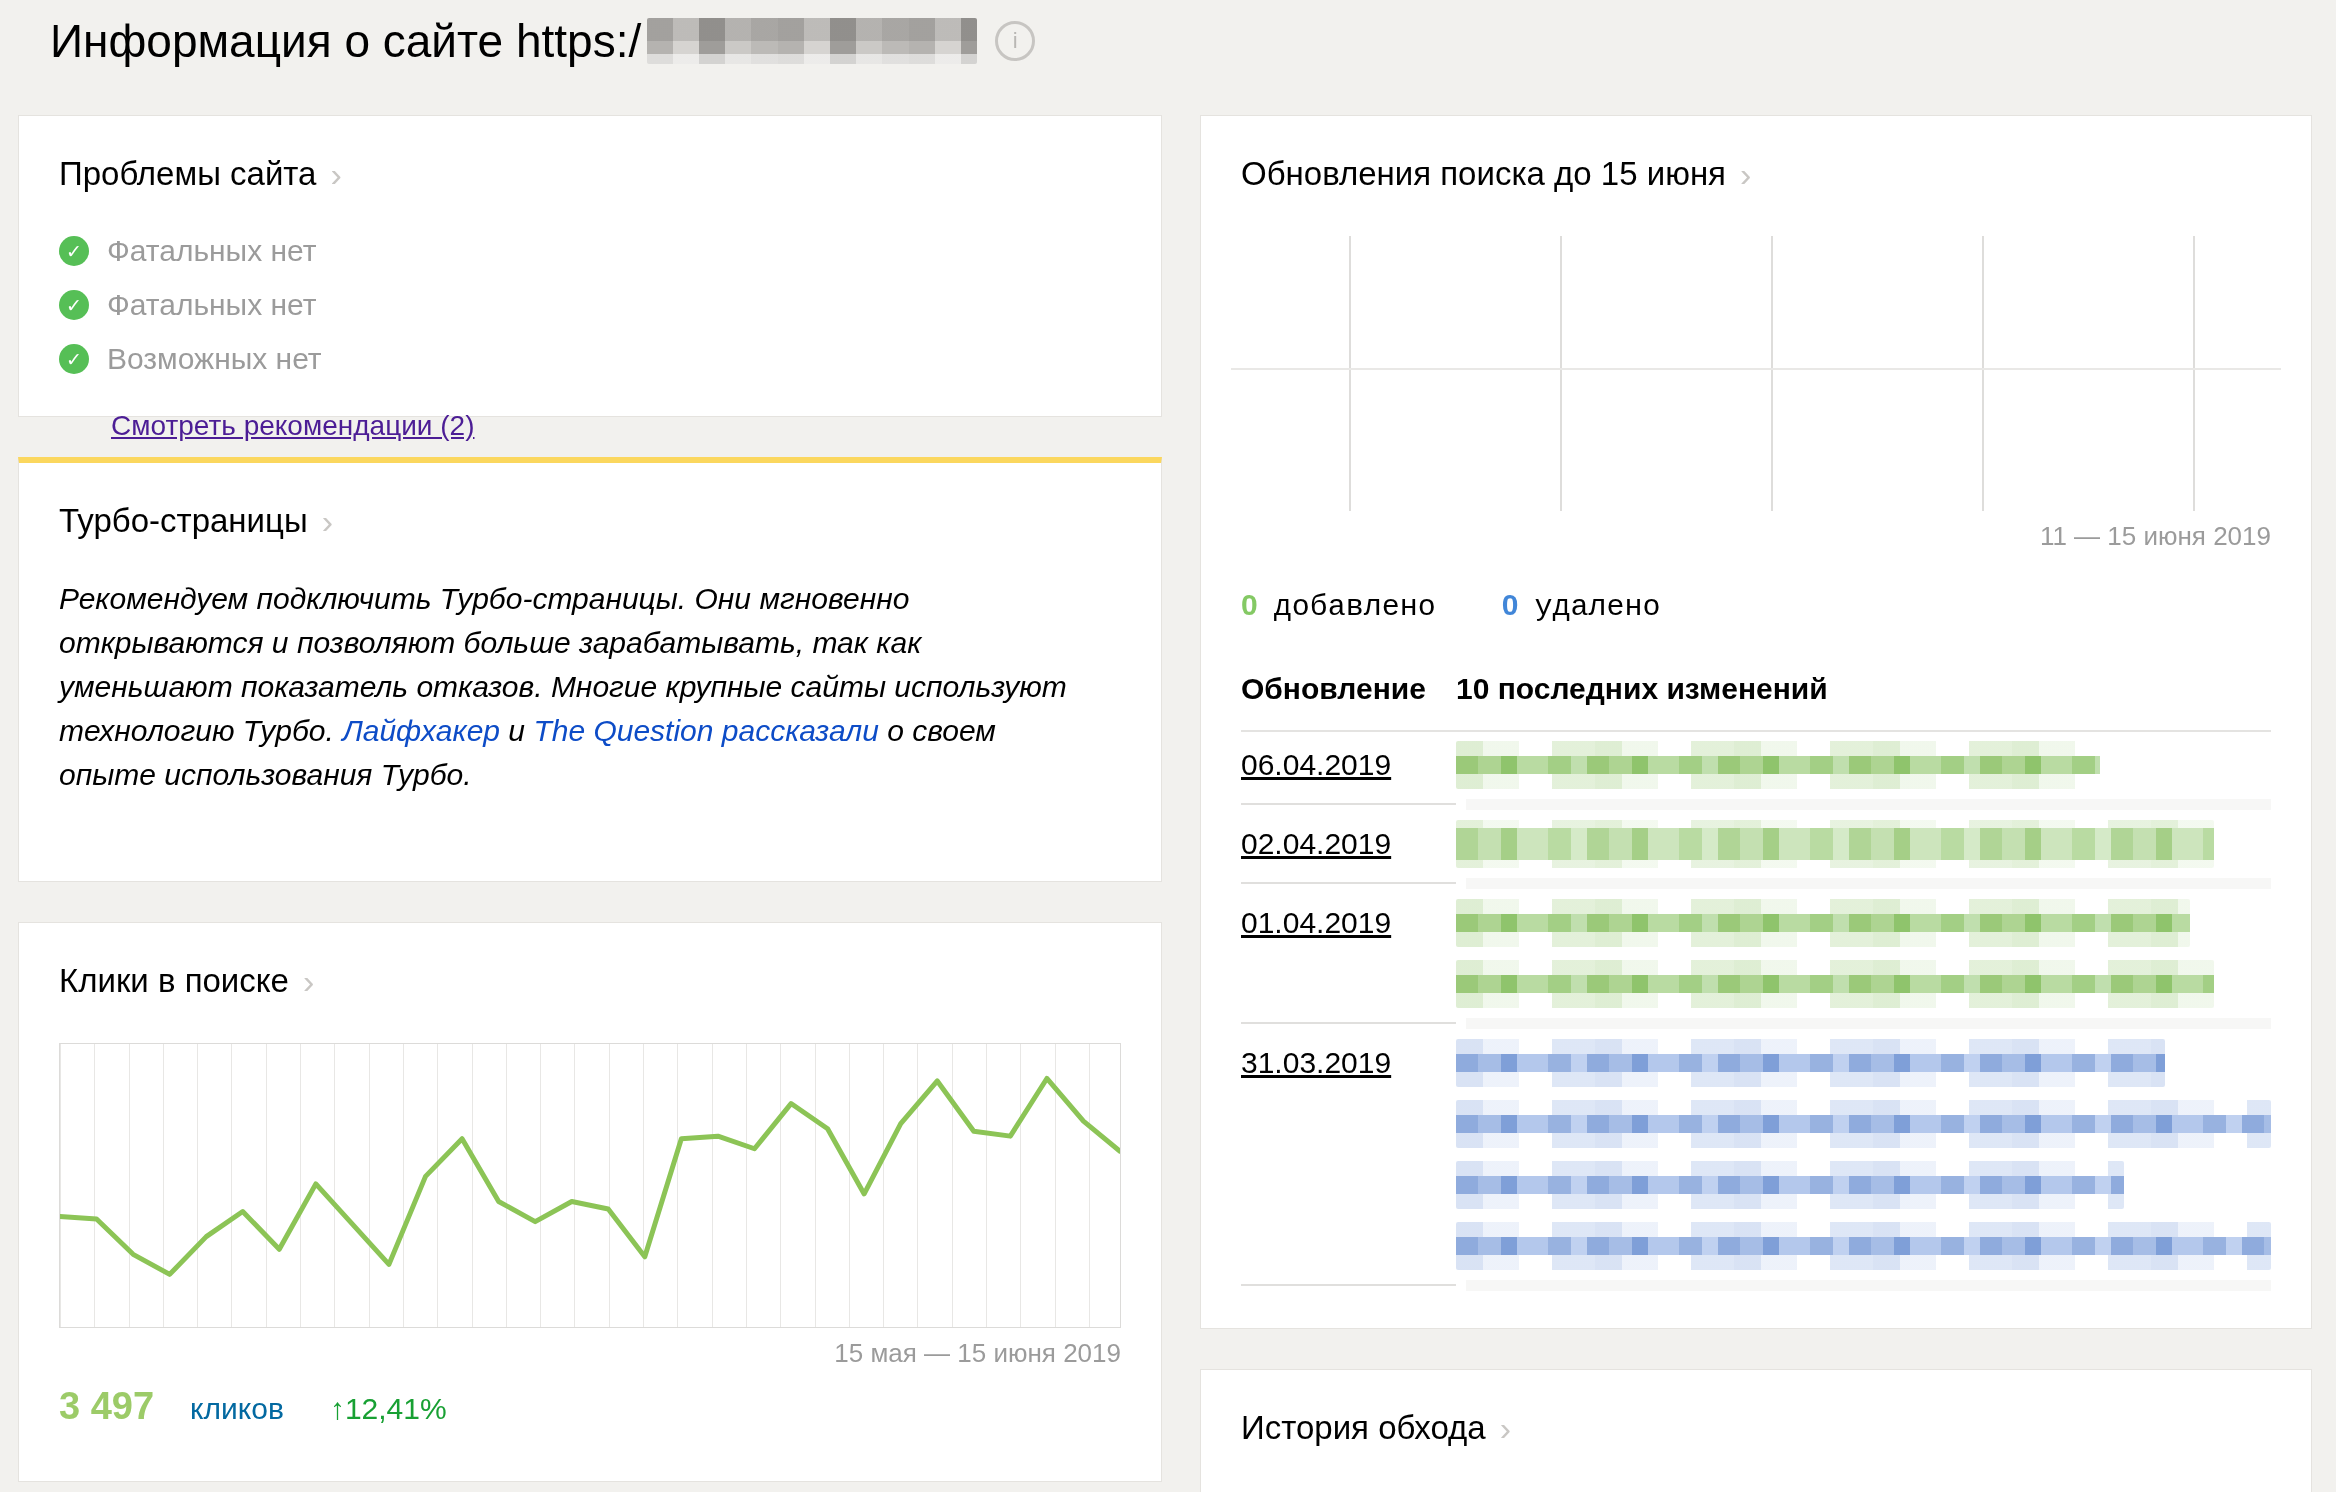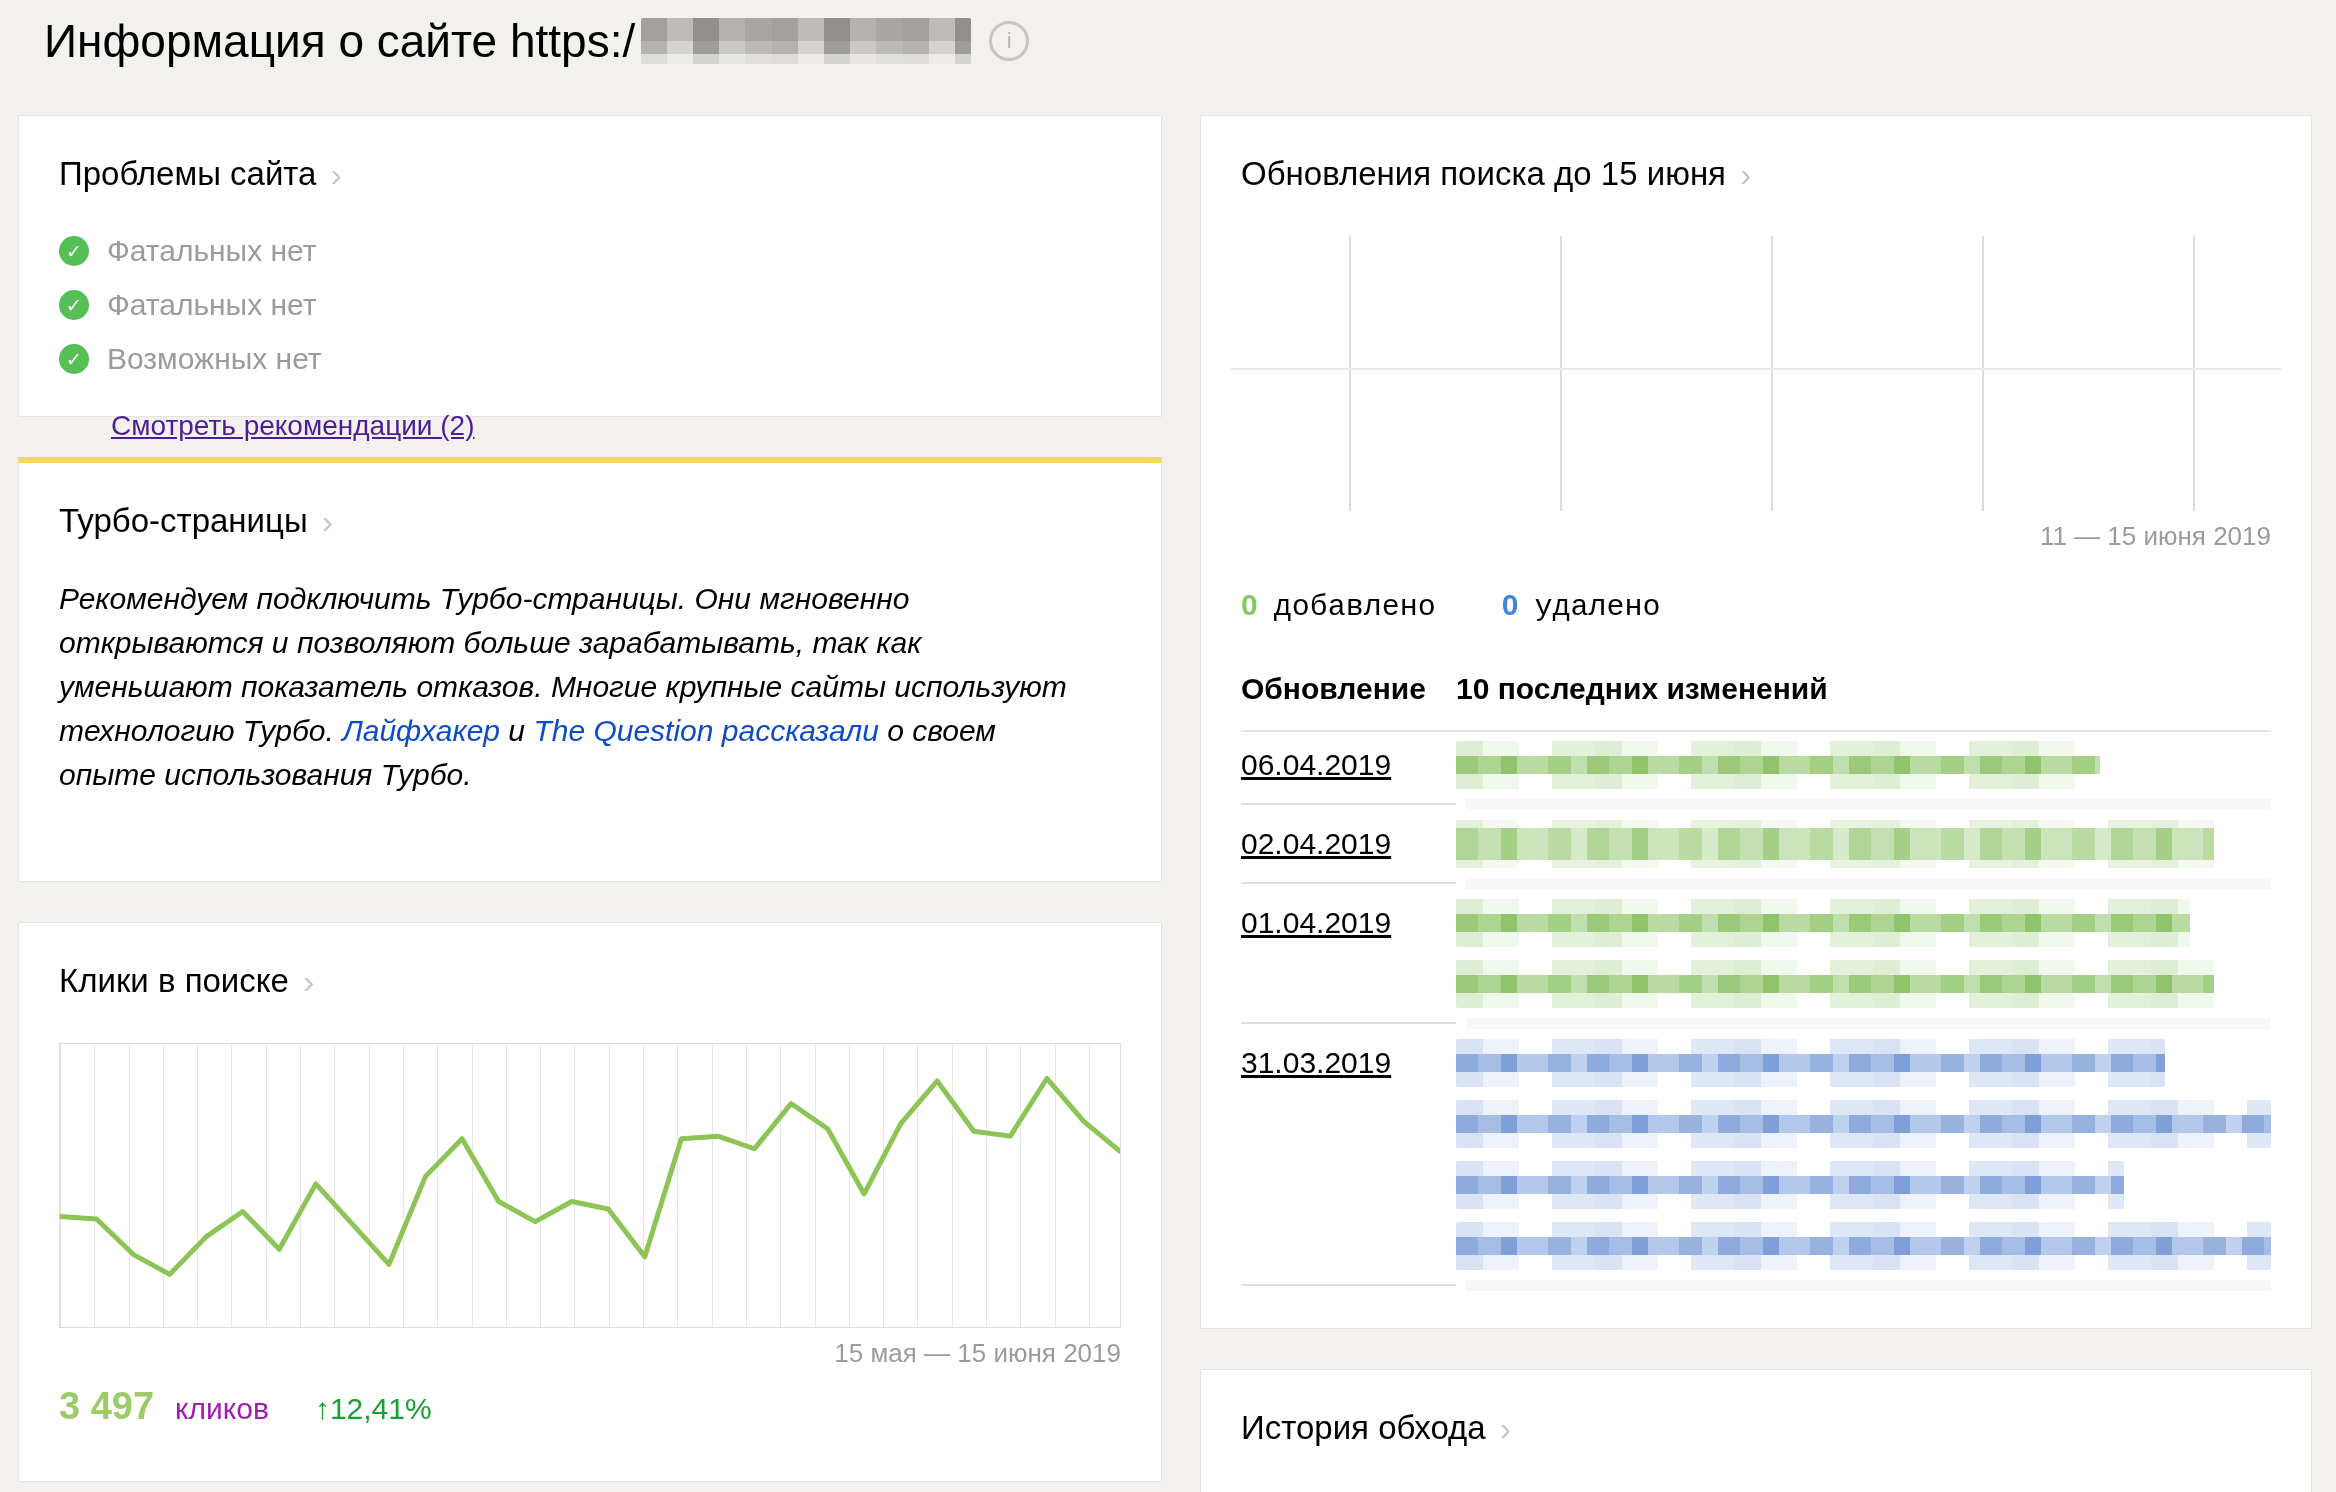--- a/index.html
+++ b/index.html
@@ -4,21 +4,21 @@
 <style>
   html,body{margin:0;padding:0;}
   body{
     width:2336px;height:1492px;overflow:hidden;position:relative;
     background:#f2f1ee;
     font-family:"Liberation Sans","DejaVu Sans",sans-serif;
     color:#000;
   }
   
   .page-title{
-    position:absolute;left:44px;top:8px;margin:0;
+    position:absolute;left:50px;top:8px;margin:0;
     font-size:46px;font-weight:400;line-height:66px;
     display:flex;align-items:center;white-space:nowrap;
   }
   .redact{display:inline-block;border-radius:2px;}
   .redact-url{
     width:330px;height:46px;margin-left:6px;
     background-image:
       repeating-linear-gradient(0deg, rgba(255,255,255,.55) 0 10px, rgba(255,255,255,0) 10px 23px, rgba(90,88,86,.20) 23px 46px),
       repeating-linear-gradient(90deg,#b5b3b0 0 26px,#d6d4d1 26px 52px,#9f9d9a 52px 78px,#cbc9c6 78px 104px,#bcbab7 104px 131px);
   }
@@ -65,21 +65,21 @@
   .clicks-card{height:560px;}
   .clicks-chart{
     position:relative;margin-top:40px;height:285px;box-sizing:border-box;
     border:1px solid #dcdbd9;
     background:repeating-linear-gradient(90deg,#e8e7e5 0 1px,transparent 1px 34.3px);
   }
   .clicks-chart svg{position:absolute;left:0;top:0;width:100%;height:100%;}
   .date-range{margin-top:10px;text-align:right;font-size:26px;color:#9b9b9b;}
   .stats-row{display:flex;align-items:baseline;margin-top:16px;}
   .clicks-total{font-size:38px;font-weight:700;color:#9ccb68;}
-  .clicks-unit{font-size:30px;color:#a21caf;margin-left:21px;}
+  .clicks-unit{font-size:30px;color:#0369a1;margin-left:36px;}
   .delta{font-size:30px;color:#18a033;margin-left:46px;display:flex;align-items:baseline;}
   
   .updates-grid{
     position:relative;margin-top:40px;height:275px;
     background:repeating-linear-gradient(90deg,transparent 0 108px,#dedddb 108px 110px,transparent 110px 211px);
   }
   .updates-grid::after{
     content:"";position:absolute;left:-10px;right:-10px;top:48%;height:2px;background:#e9e8e6;
   }
   .counts-row{display:flex;margin-top:36px;font-size:30px;align-items:baseline;}

